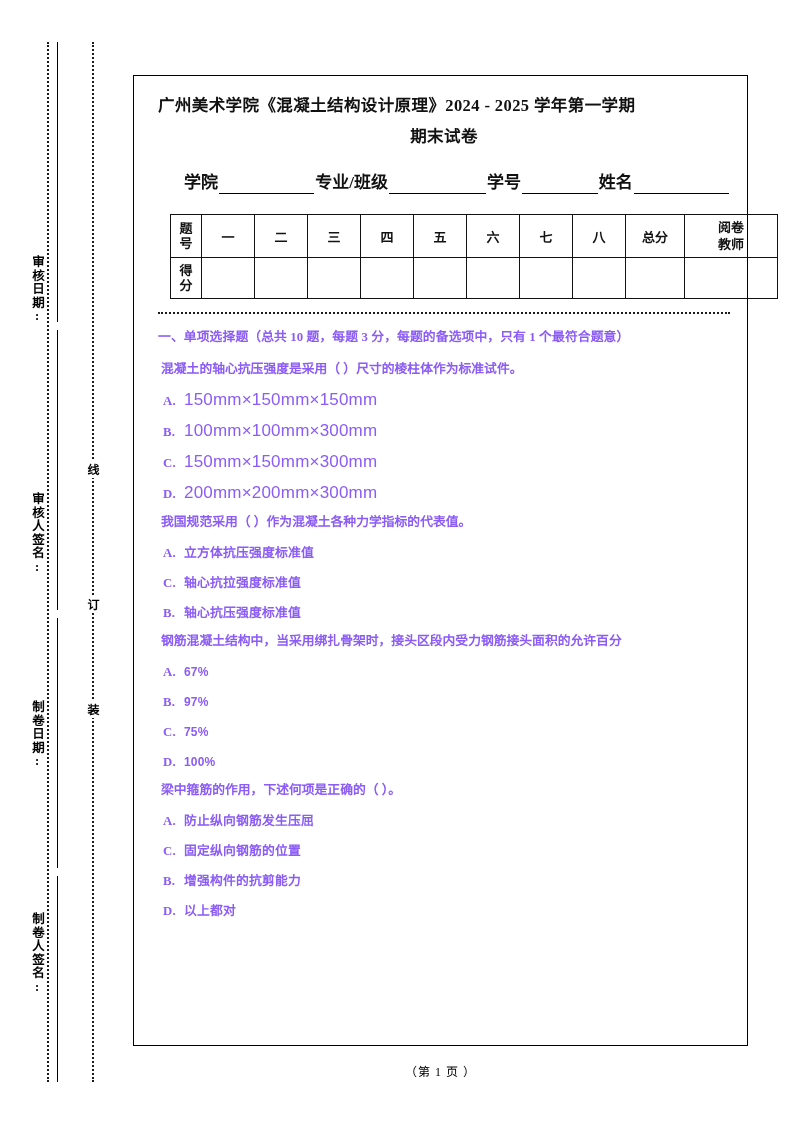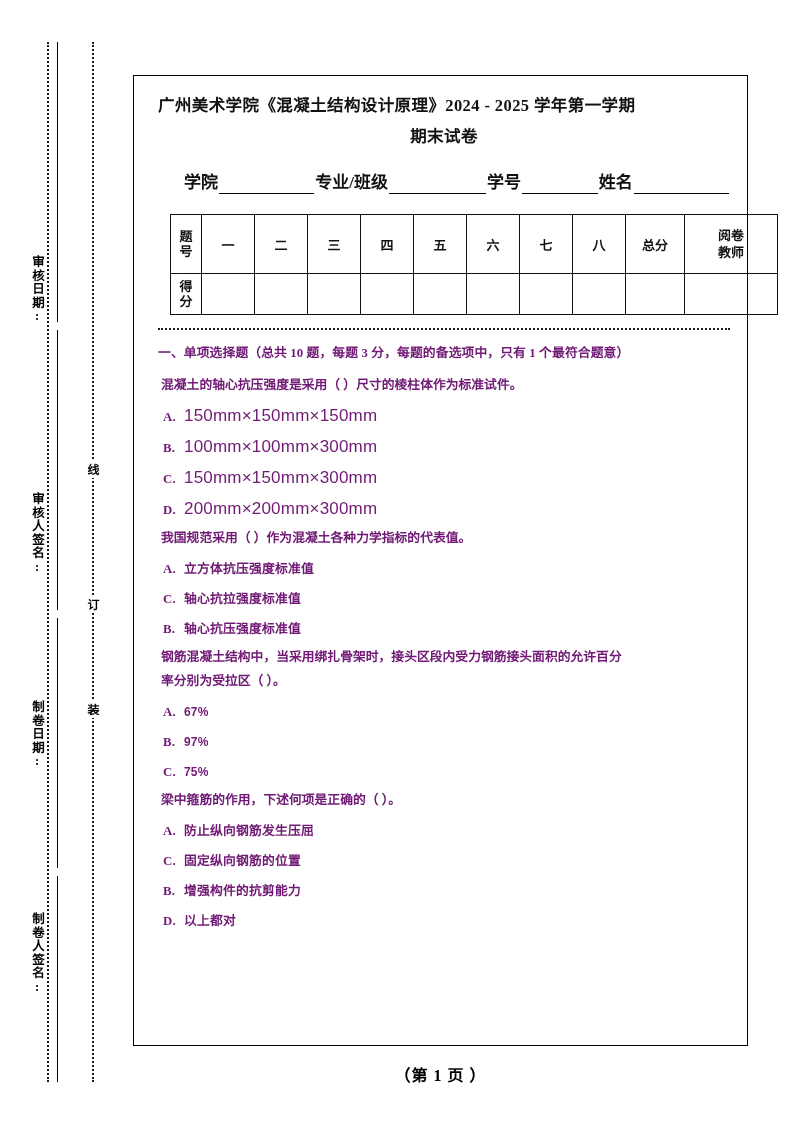--- a/index.html
+++ b/index.html
@@ -162,37 +162,37 @@
     width: 30px;
     line-height: 15px;
     padding: 2px 0;
   }
   td.rowhead span { display: block; }
   td.col-num { width: 50px; }
   td.col-total { width: 56px; }
   td.col-teacher {
     width: 92px;
     line-height: 17px;
-    padding: 12px 0;
+    padding: 4px 0;
   }
   td.col-teacher span { display: block; }
 
   
   .dot-sep {
     margin-top: 13px;
     border-top: 2.2px dotted #1b1b1b;
     height: 0;
     width: 100%;
   }
 
   
   .qbody {
     margin-top: 9px;
     font-size: 12.8px;
-    color: #701a75;
+    color: #8b5cf6;
     font-family: "Liberation Serif", "DejaVu Serif", serif;
   }
   .section-head {
     font-weight: bold;
     line-height: 29px;
     letter-spacing: 0.1px;
     white-space: nowrap;
   }
   .q-stem {
     font-weight: bold;
@@ -223,22 +223,22 @@
     font-weight: bold;
   }
 
   
   .footer {
     position: absolute;
     left: 133px;
     top: 1062px;
     width: 615px;
     text-align: center;
-    font-size: 16px;
-    font-weight: bold;
+    font-size: 12px;
+    font-weight: normal;
     color: #000;
     font-family: "Liberation Serif", "DejaVu Serif", serif;
     letter-spacing: 1px;
   }
 </style>
 </head>
 <body>
 
 <div id="page">
 
@@ -358,30 +358,32 @@
         </div>
         <div class="opt">
           <span class="oletter">C.</span><span>轴心抗拉强度标准值</span>
         </div>
         <div class="opt">
           <span class="oletter">B.</span><span>轴心抗压强度标准值</span>
         </div>
 
         <div class="q-stem">
           <span class="stem-line">钢筋混凝土结构中，当采用绑扎骨架时，接头区段内受力钢筋接头面积的允许百分</span>
-          <span class="stem-line">率分别为受拉区（   ）。</span>
         </div>
         <div class="opt">
           <span class="oletter">A.</span><span class="pct">67%</span>
         </div>
         <div class="opt">
           <span class="oletter">B.</span><span class="pct">97%</span>
         </div>
         <div class="opt">
           <span class="oletter">C.</span><span class="pct">75%</span>
+        </div>
+        <div class="opt">
+          <span class="oletter">D.</span><span class="pct">100%</span>
         </div>
 
         <div class="q-stem">
           <span class="stem-line">梁中箍筋的作用，下述何项是正确的（   ）。</span>
         </div>
         <div class="opt">
           <span class="oletter">A.</span><span>防止纵向钢筋发生压屈</span>
         </div>
         <div class="opt">
           <span class="oletter">C.</span><span>固定纵向钢筋的位置</span>

